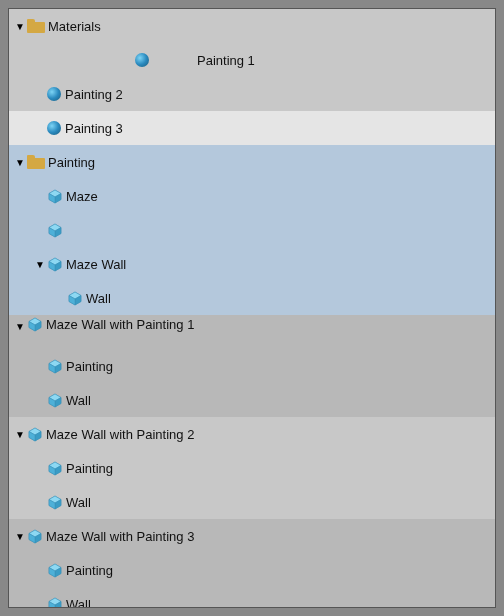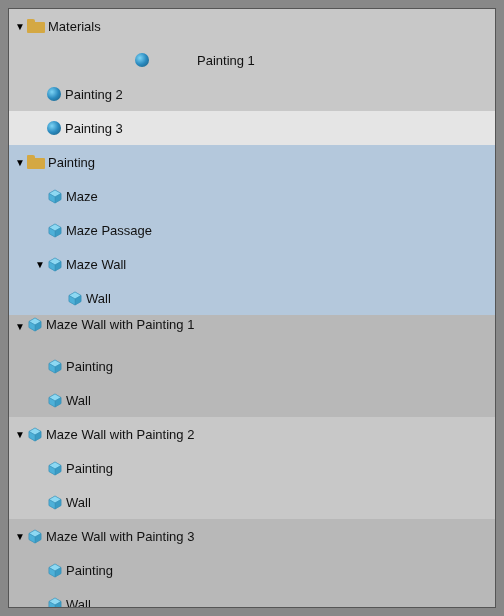--- a/index.html
+++ b/index.html
@@ -149,21 +149,20 @@
     </div>
     <div class="tree-item" style="background-color: rgb(180, 200, 220);">
       <span class="indent" style="width: 24px;"></span>
       <span class="arrow empty"></span>
       <span class="icon-cube"><svg viewBox="0 0 16 16" xmlns="http://www.w3.org/2000/svg">
   <polygon points="8,2 14,5.5 14,11.5 8,15 2,11.5 2,5.5" fill="#5bbce4" stroke="#3a8fb5" stroke-width="0.5"></polygon>
   <polygon points="8,2 14,5.5 8,9 2,5.5" fill="#8dd8f2" stroke="#3a8fb5" stroke-width="0.5"></polygon>
   <polygon points="8,9 14,5.5 14,11.5 8,15" fill="#3a9cc5" stroke="#3a8fb5" stroke-width="0.5"></polygon>
   <polygon points="8,9 2,5.5 2,11.5 8,15" fill="#4db0d8" stroke="#3a8fb5" stroke-width="0.5"></polygon>
 </svg></span>
-      <span class="item-label">Maze Passage</span>
     </div>
     <div class="tree-item" style="background-color: rgb(180, 200, 220);">
       <span class="indent" style="width: 24px;"></span>
       <span class="arrow down"></span>
       <span class="icon-cube"><svg viewBox="0 0 16 16" xmlns="http://www.w3.org/2000/svg">
   <polygon points="8,2 14,5.5 14,11.5 8,15 2,11.5 2,5.5" fill="#5bbce4" stroke="#3a8fb5" stroke-width="0.5"></polygon>
   <polygon points="8,2 14,5.5 8,9 2,5.5" fill="#8dd8f2" stroke="#3a8fb5" stroke-width="0.5"></polygon>
   <polygon points="8,9 14,5.5 14,11.5 8,15" fill="#3a9cc5" stroke="#3a8fb5" stroke-width="0.5"></polygon>
   <polygon points="8,9 2,5.5 2,11.5 8,15" fill="#4db0d8" stroke="#3a8fb5" stroke-width="0.5"></polygon>
 </svg></span>

